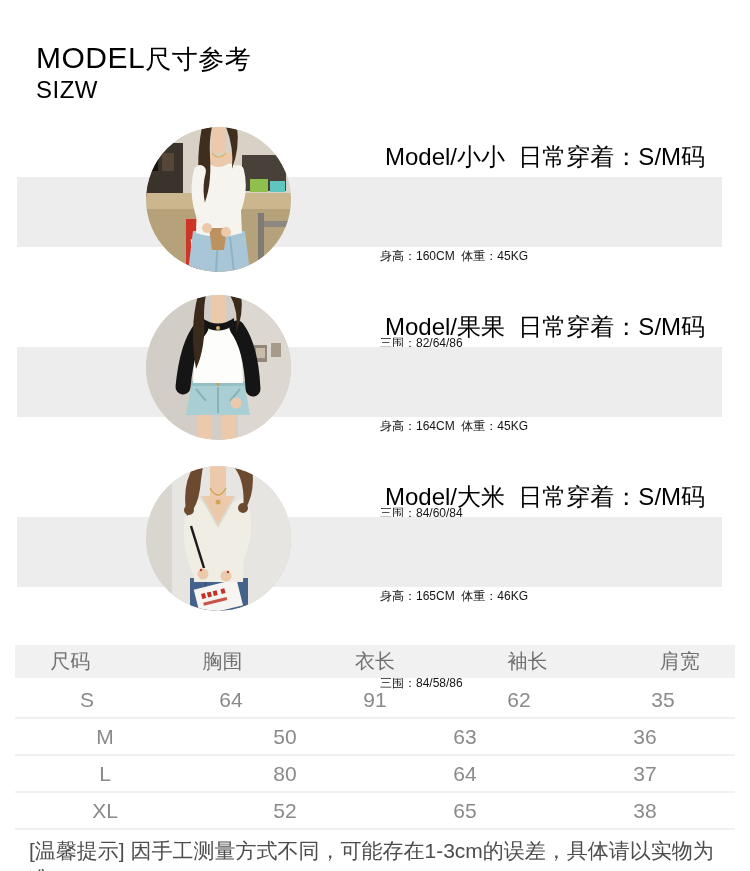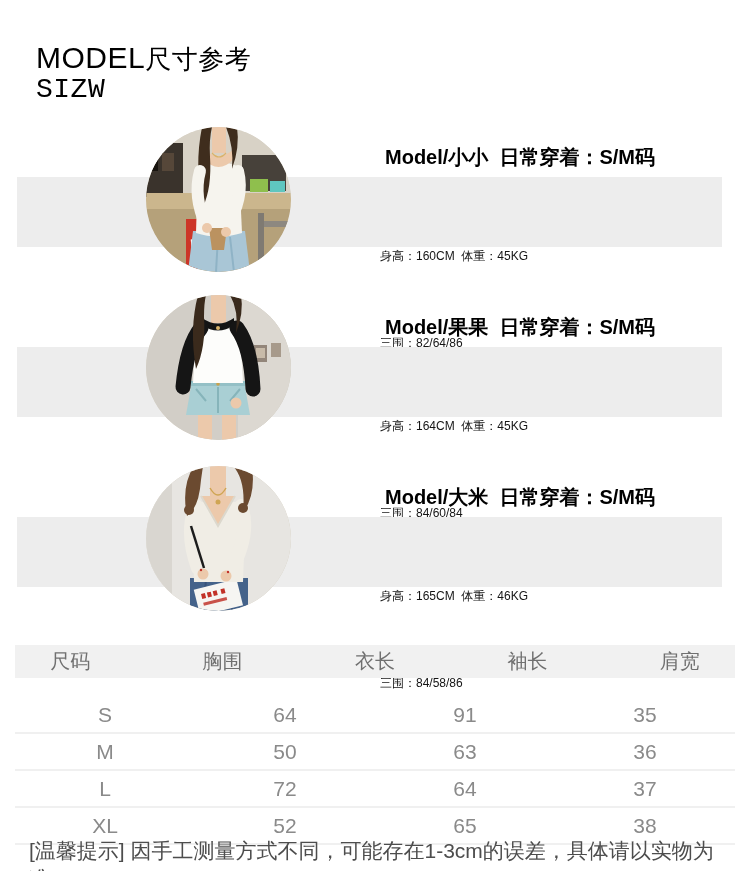--- a/index.html
+++ b/index.html
@@ -7,33 +7,33 @@
     position:relative;
     width:750px;height:871px;
     background:#ffffff;
     font-family:"Liberation Sans", sans-serif;
     overflow:hidden;
   }
   
   .brand{position:absolute;left:36px;top:18px;color:#000;margin-top:24px;}
   .brand .l1{font-size:30px;letter-spacing:0.5px;line-height:32px;}
   .brand .l1 .cn{font-size:26px;}
-  .brand .l2{font-size:28px;line-height:30px;letter-spacing:0.5px;font-family:Liberation Mono, monospace;}
+  .brand .l2{font-size:24px;line-height:30px;letter-spacing:0.5px;}
   
   .band{position:absolute;left:17px;width:705px;height:70px;background:#ededed;}
   .photo{position:absolute;left:146px;width:145px;height:145px;border-radius:50%;overflow:hidden;background:#d8d2c6;}
   .photo svg{display:block;width:100%;height:100%;}
-  .m-title{position:absolute;left:385px;font-size:20px;color:#000;white-space:pre;line-height:26px;font-weight:bold;}
+  .m-title{position:absolute;left:385px;font-size:24px;color:#000;white-space:pre;line-height:26px;}
   .m-stats{position:absolute;left:380px;font-size:12px;color:#141414;line-height:29px;white-space:pre;}
   .s1 .band{top:177px}.s1 .photo{top:127px}.s1 .m-title{top:144px}.s1 .m-stats{top:184px}
   .s2 .band{top:347px}.s2 .photo{top:295px}.s2 .m-title{top:314px}.s2 .m-stats{top:354px}
   .s3 .band{top:517px}.s3 .photo{top:466px}.s3 .m-title{top:484px}.s3 .m-stats{top:524px}
   
   .size-table{position:absolute;left:15px;top:645px;width:720px;}
-  .t-head{display:flex;height:33px;background:#f1f1f1;align-items:center;margin-bottom:19px;gap:42px;}
+  .t-head{display:flex;height:33px;background:#f1f1f1;align-items:center;margin-bottom:4px;gap:42px;}
   .t-head .t-cell{font-size:20px;color:#707070;}
   .t-row{display:flex;height:35px;align-items:center;border-bottom:2px solid #f0f0f0;}
   .t-row .t-cell{font-size:21px;color:#8a8a8a;}
   .t-cell{flex:1;text-align:center;}
   
   .footer-note{position:absolute;left:29px;top:837px;font-size:21px;color:#4d4d4d;}
 </style>
 </head>
 <body>
 
@@ -184,31 +184,32 @@
       <div class="t-cell">尺码</div>
       <div class="t-cell">胸围</div>
       <div class="t-cell">衣长</div>
       <div class="t-cell">袖长</div>
       <div class="t-cell">肩宽</div>
     </div>
     <div class="t-row">
       <div class="t-cell">S</div>
       <div class="t-cell">64</div>
       <div class="t-cell">91</div>
+      <div class="t-cell">62</div>
       <div class="t-cell">35</div>
     </div>
     <div class="t-row">
       <div class="t-cell">M</div>
       <div class="t-cell">50</div>
       <div class="t-cell">63</div>
       <div class="t-cell">36</div>
     </div>
     <div class="t-row">
       <div class="t-cell">L</div>
-      <div class="t-cell">72</div>
+      <div class="t-cell">80</div>
       <div class="t-cell">64</div>
       <div class="t-cell">37</div>
     </div>
     <div class="t-row">
       <div class="t-cell">XL</div>
       <div class="t-cell">52</div>
       <div class="t-cell">65</div>
       <div class="t-cell">38</div>
     </div>
   </div>

